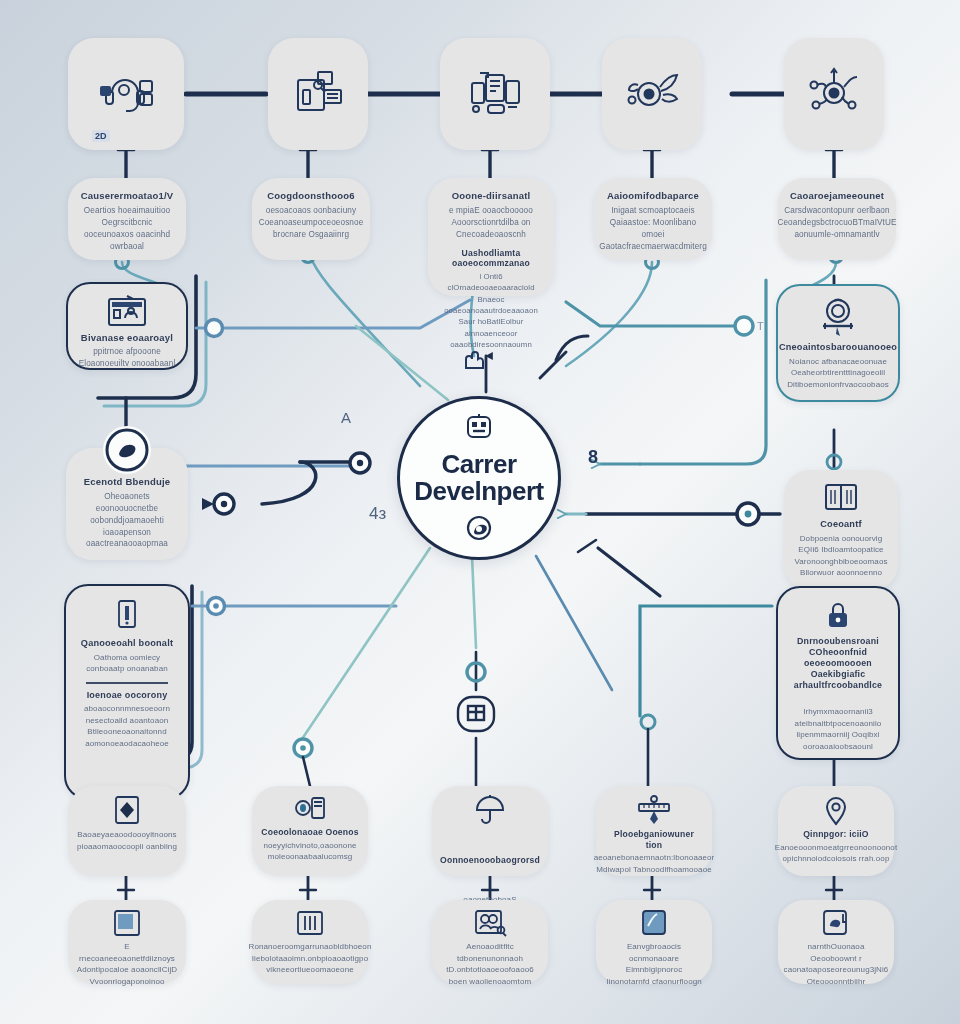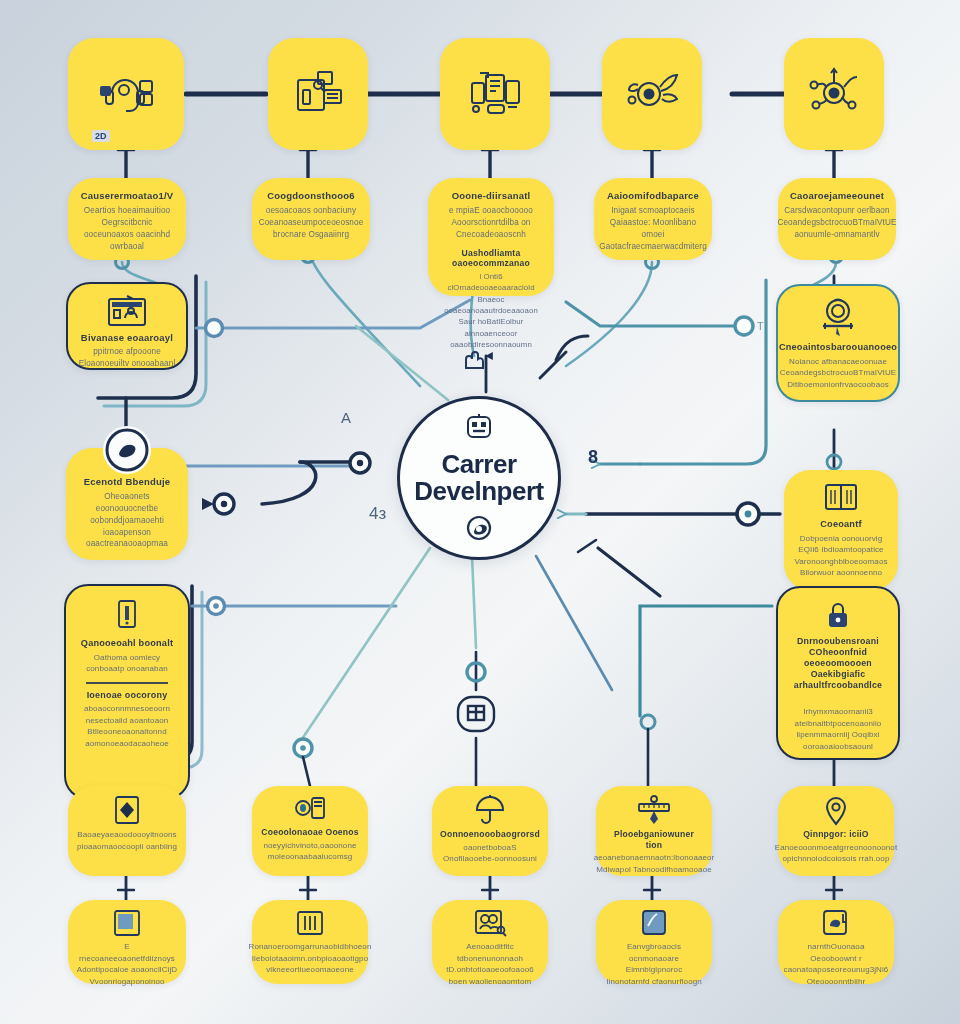--- a/index.html
+++ b/index.html
@@ -11,21 +11,21 @@
     position:relative;
   }
   #stage{position:absolute;inset:0;}
 
   
   .wires{position:absolute;left:0;top:0;width:960px;height:1024px;}
 
   
   .card{
     position:absolute;
-    background:#fde047;
+    background:#e5e5e5;
     border-radius:26px;
     box-shadow:0 2px 7px rgba(40,60,90,.09);
     display:flex;flex-direction:column;align-items:center;
     justify-content:flex-start;
     box-sizing:border-box;
     z-index:3;
   }
   .card.outlined{border:2.5px solid #1e2f4d;border-radius:24px;}
   .card.outlined-teal{border:2.5px solid #3d8a9e;border-radius:24px;}
 
@@ -368,21 +368,21 @@
       <svg width="46" height="44" viewBox="0 0 46 44" fill="none" stroke="#22375c" stroke-width="2">
         <circle cx="23" cy="15" r="11"></circle>
         <circle cx="23" cy="15" r="6"></circle>
         <path d="M19,5 a5,4 0 0,1 8,0"></path>
         <path d="M8,30 h30" stroke-width="2.4"></path>
         <path d="M10,27 v6 M36,27 v6"></path>
         <path d="M22,31 l3,9 l-4,-2 Z" fill="#2b4470" stroke="none"></path>
       </svg>
     </span>
     <div class="ctitle pseudo" style="font-size:9.2px;">Cneoaintosbaroouanooeo</div>
-    <div class="cbody pseudo" style="font-size:8px;margin-top:2px;">Noianoc afbanacaeoonuae CeoandegsbctrocuoBTmaIVtUE Ditiboemonionfrvaocoobaos</div>
+    <div class="cbody pseudo" style="font-size:8px;margin-top:2px;">Noianoc afbanacaeoonuae Oeaheorbtirentttinagoeoiil Ditiboemonionfrvaocoobaos</div>
   </div>
 
   <div class="card" style="left:784px;top:470px;width:114px;height:120px;padding:10px 8px;">
     <span class="icon-wrap" style="margin-bottom:3px;">
       <svg width="40" height="36" viewBox="0 0 40 36" fill="none" stroke="#22375c" stroke-width="2">
         <rect x="5" y="5" width="30" height="24" rx="2"></rect>
         <path d="M20,5 v24"></path>
         <path d="M10,10 v14 M14,10 v14 M26,10 v14 M30,10 v14" stroke-width="1.4"></path>
       </svg>
     </span>
@@ -453,21 +453,21 @@
         <circle cx="11" cy="14" r="7"></circle>
         <path d="M11,10 a3,4 0 0,0 0,8 a3,4 0 0,0 0,-8" fill="#2b6f96" stroke="none"></path>
         <rect x="20" y="4" width="12" height="20" rx="2"></rect>
         <path d="M22,8 h8 M22,12 h8"></path>
       </svg>
     </span>
     <div class="ctitle pseudo" style="font-size:8.6px;">Coeoolonaoae Ooenos</div>
     <div class="cbody pseudo" style="font-size:8px;margin-top:2px;">noeyyichvinoto,oaoonone moleoonaabaalucomsg</div>
   </div>
 
-  <div class="card" style="left:432px;top:786px;width:116px;height:90px;padding:8px 8px;">
+  <div class="card" style="left:432px;top:786px;width:116px;height:90px;padding:8px 8px;gap:26px;">
     <span class="icon-wrap" style="margin-bottom:3px;">
       <svg width="34" height="32" viewBox="0 0 34 32" fill="none" stroke="#22375c" stroke-width="2">
         <path d="M4,16 a13,13 0 0,1 26,0 Z"></path>
         <path d="M17,16 v9 a4,4 0 0,1 -8,0"></path>
         <path d="M17,3 v-2"></path>
       </svg>
     </span>
     <div class="ctitle pseudo" style="font-size:8.6px;">Oonnoenooobaogrorsd</div>
     <div class="cbody pseudo" style="font-size:8px;margin-top:2px;">oaonetboboaS Onofilaooebe-oonnoosuni</div>
   </div>

